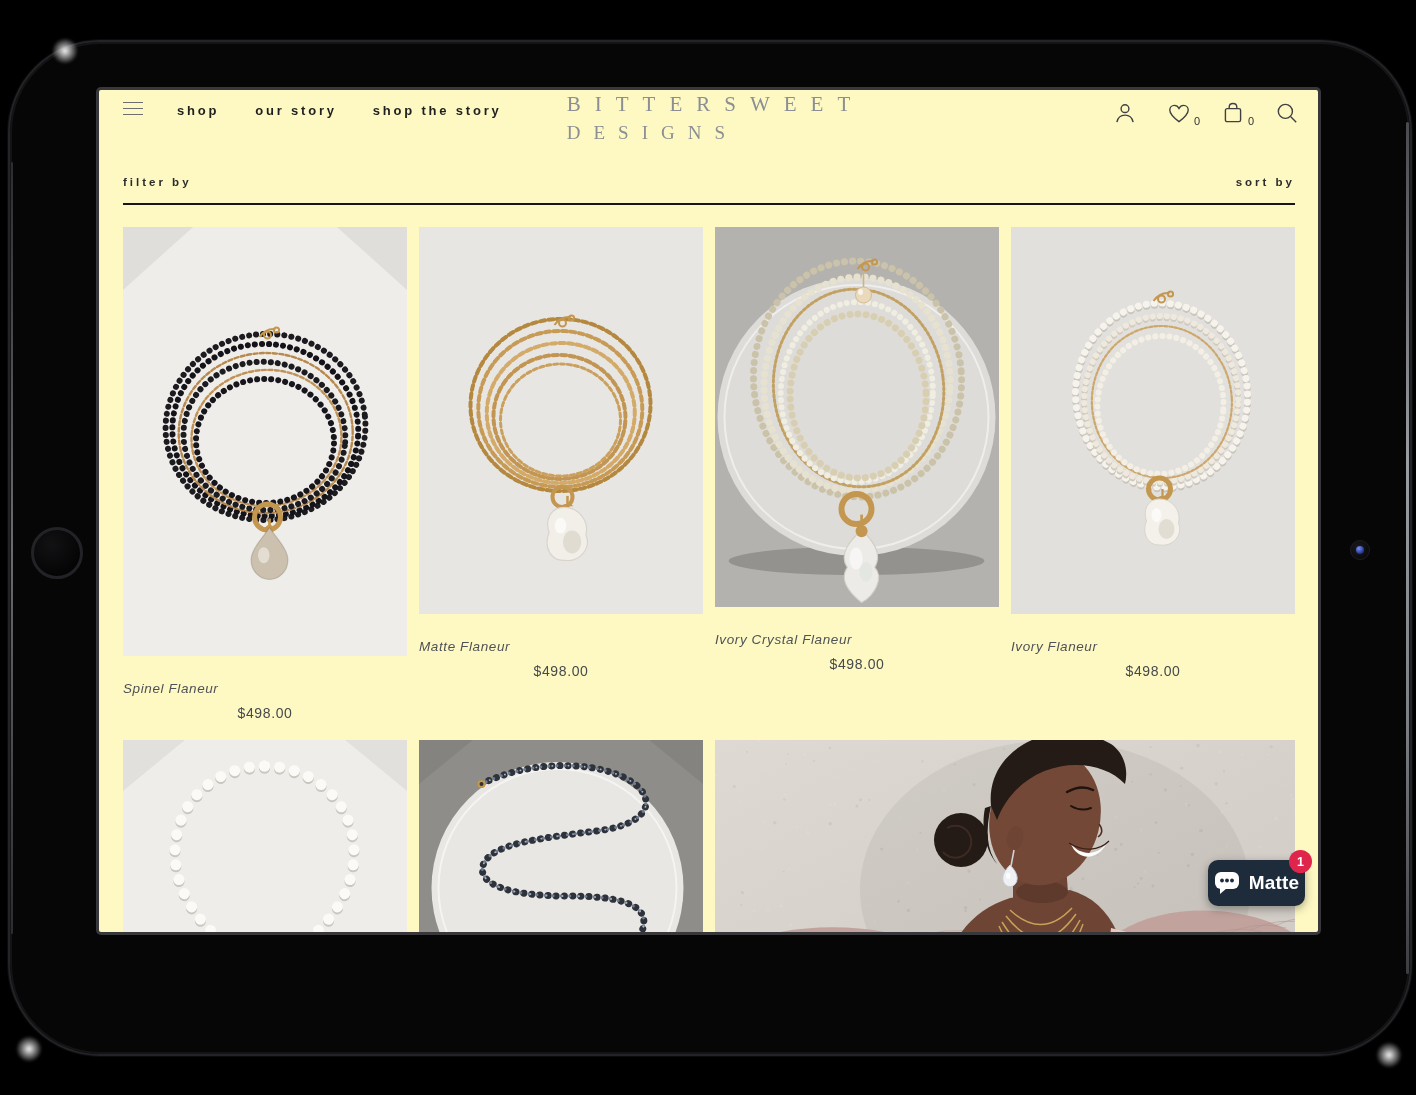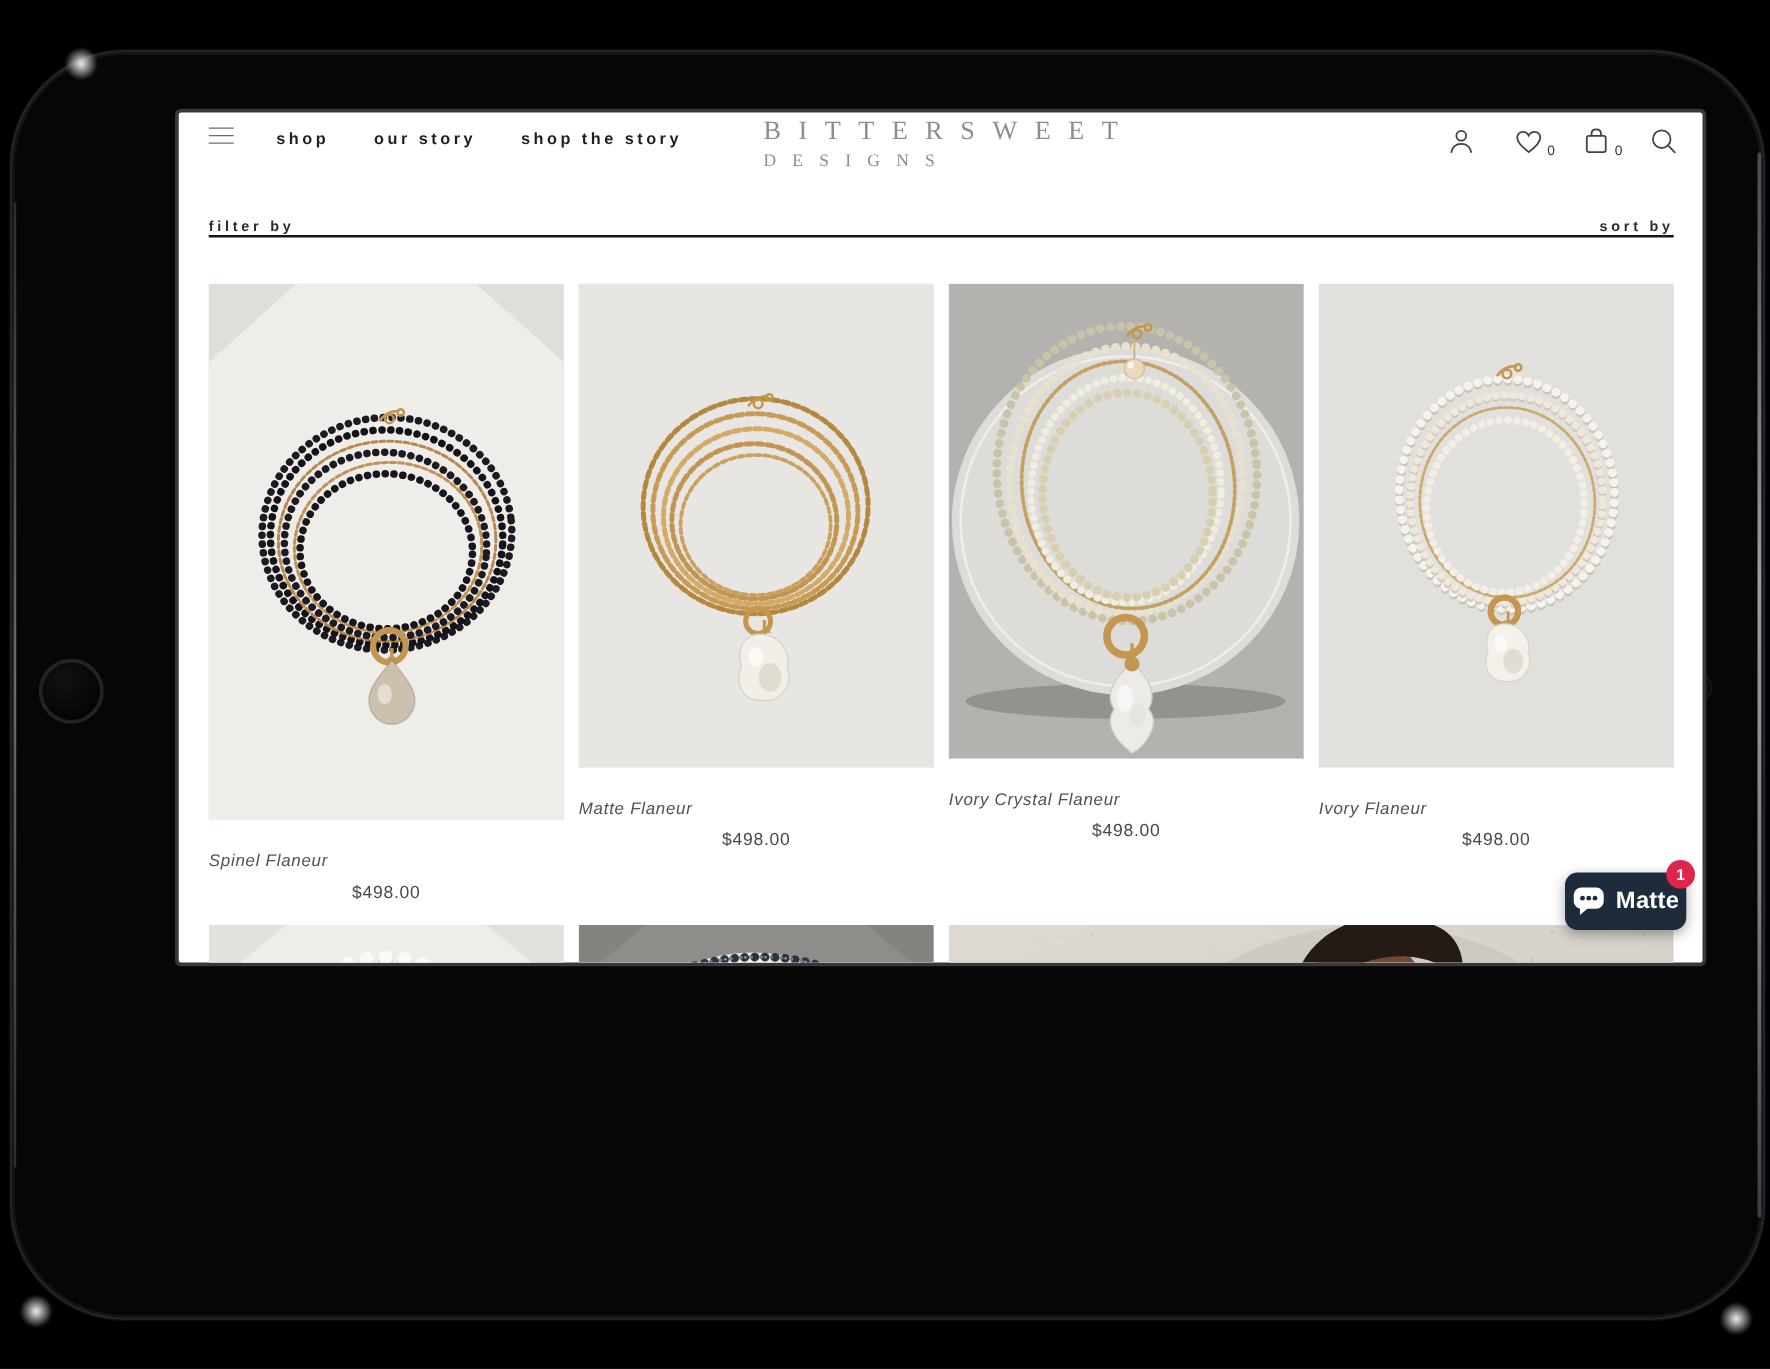--- a/index.html
+++ b/index.html
@@ -16,42 +16,42 @@
   .glint.tl{left:40px;top:-6px;}
   .glint.bl{left:4px;top:992px;}
   .glint.br{left:1364px;top:998px;}
   .home-btn{position:absolute;left:21px;top:485px;width:46px;height:46px;border-radius:50%;
     border:3px solid #232327;background:radial-gradient(circle at 38% 32%,#121214,#040405 75%);}
   .camera{position:absolute;left:1340px;top:498px;width:18px;height:18px;border-radius:50%;
     background:radial-gradient(circle at 40% 38%,#1b1b20,#09090b 75%);border:1px solid #1e1e22;}
   .camera i{position:absolute;left:5px;top:5px;width:8px;height:8px;border-radius:50%;display:block;
     background:radial-gradient(circle at 35% 30%,#7d90ee,#2c3f9e 60%,#131b4a);}
   
-  .screen{position:absolute;left:89px;top:48px;width:1219px;height:680px;background:#ffffff;
-    border-radius:2px;box-shadow:0 0 0 3px #38383b;overflow:hidden;margin-left:44px;}
+  .screen{position:absolute;left:89px;top:48px;width:1219px;height:842px;background:#fef9c3;
+    border-radius:2px;box-shadow:0 0 0 3px #38383b;overflow:hidden;}
   
   .hamburger{position:absolute;left:24px;top:12px;width:20px;height:16px;cursor:pointer;}
   .hamburger i{display:block;height:0;border-top:1.6px solid #6e6e70;margin-top:5px;}
   .hamburger i:first-child{margin-top:0;}
   .nav{position:absolute;left:78px;top:13px;display:flex;gap:36px;}
   .nav a{font-size:13px;letter-spacing:2.8px;color:#1f1f20;text-decoration:none;cursor:pointer;}
   .nav a:first-child{font-weight:700;}
   .nav a{font-weight:600;}
   .logo{position:absolute;left:50%;transform:translateX(-50%);top:2px;
     font-family:"Liberation Serif",serif;color:#8b8e93;white-space:nowrap;}
   .logo .l1{font-size:21px;letter-spacing:14px;margin-right:-14px;}
-  .logo .l2{font-size:14px;letter-spacing:13px;margin-right:-13px;margin-top:5px;}
+  .logo .l2{font-size:19px;letter-spacing:13px;margin-right:-13px;margin-top:5px;}
   .hicons{position:absolute;right:16px;top:10px;display:flex;gap:26px;align-items:center;}
   .hicon{position:relative;width:28px;height:28px;cursor:pointer;}
   .hicon svg{width:26px;height:26px;stroke:#414144;fill:none;stroke-width:1.3;}
   .hicon .cnt{position:absolute;right:-6px;bottom:1px;font-size:11px;color:#333;}
   
   .filter-row{position:absolute;left:24px;right:23px;top:86px;display:flex;justify-content:space-between;
     font-size:11.5px;letter-spacing:3px;color:#2c2c2d;font-weight:600;
-    padding-bottom:0;border-bottom:2px solid #161617;}
+    padding-bottom:15px;border-bottom:2px solid #161617;}
   .filter-row span{cursor:pointer;}
   
   .grid1{position:absolute;left:24px;right:23px;top:137px;display:grid;
     grid-template-columns:repeat(4,1fr);gap:12px;}
   .grid2{position:absolute;left:24px;right:23px;top:650px;height:269px;display:grid;
     grid-template-columns:repeat(4,1fr);gap:12px;overflow:hidden;}
   .card{cursor:pointer;}
   .pimg{width:100%;overflow:hidden;background:#e6e4e1;}
   .pimg svg{display:block;width:100%;height:100%;}
   .pname{margin-top:25px;font-size:13.5px;letter-spacing:.6px;color:#4e5256;font-style:italic;}

